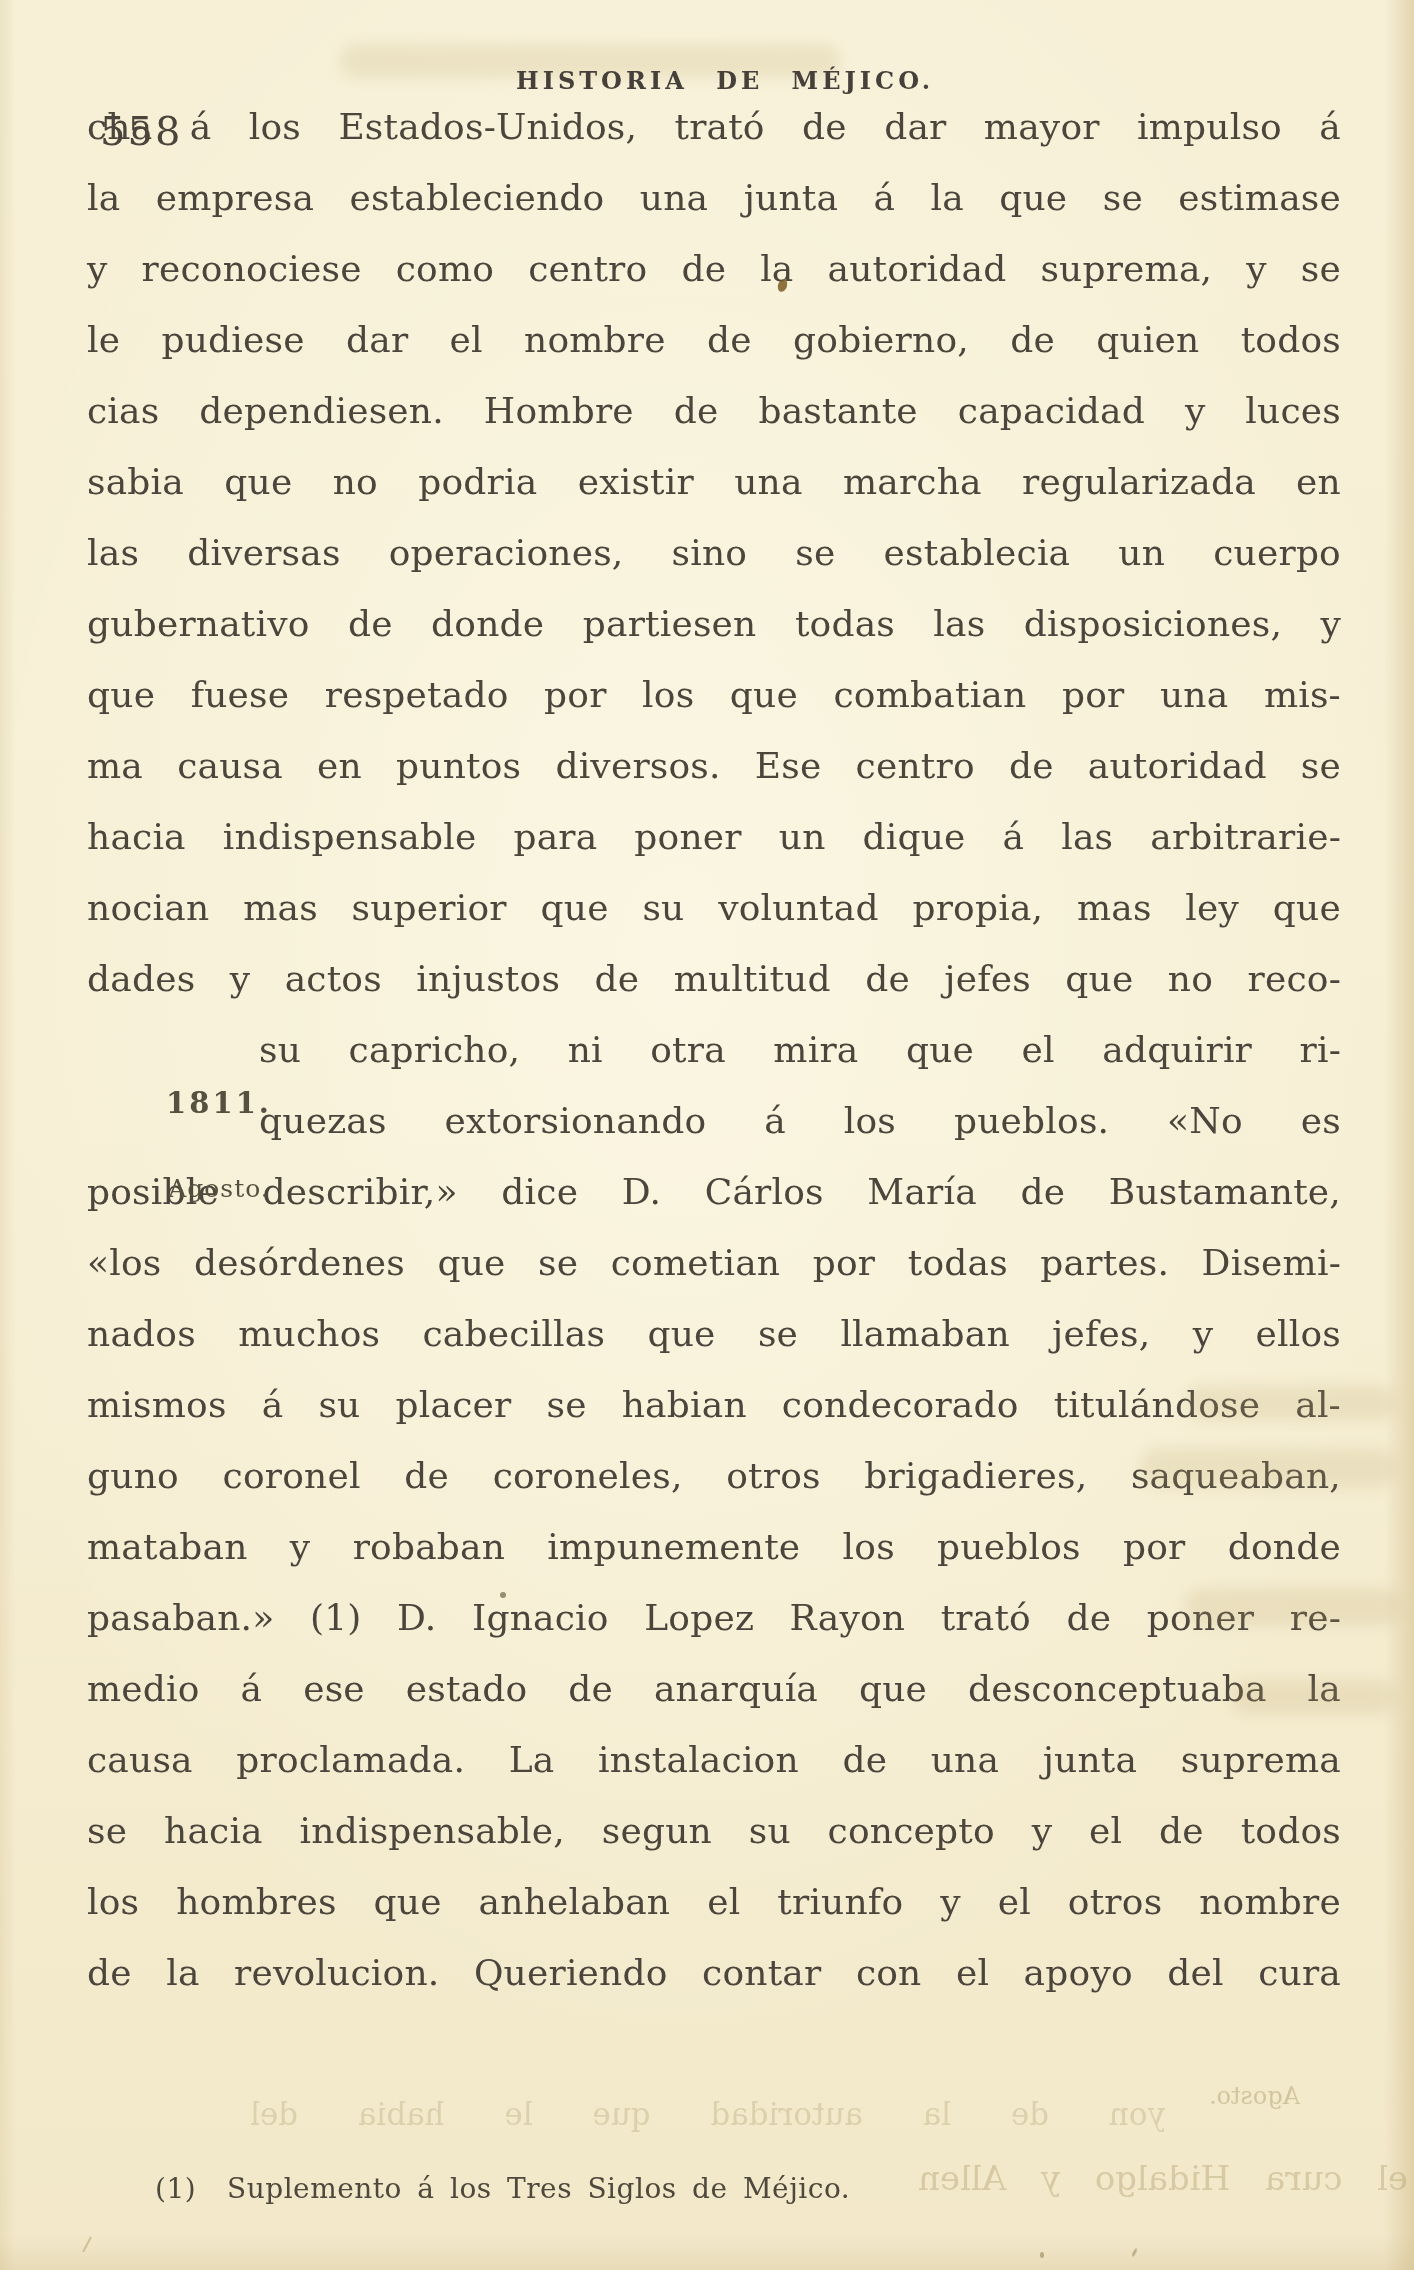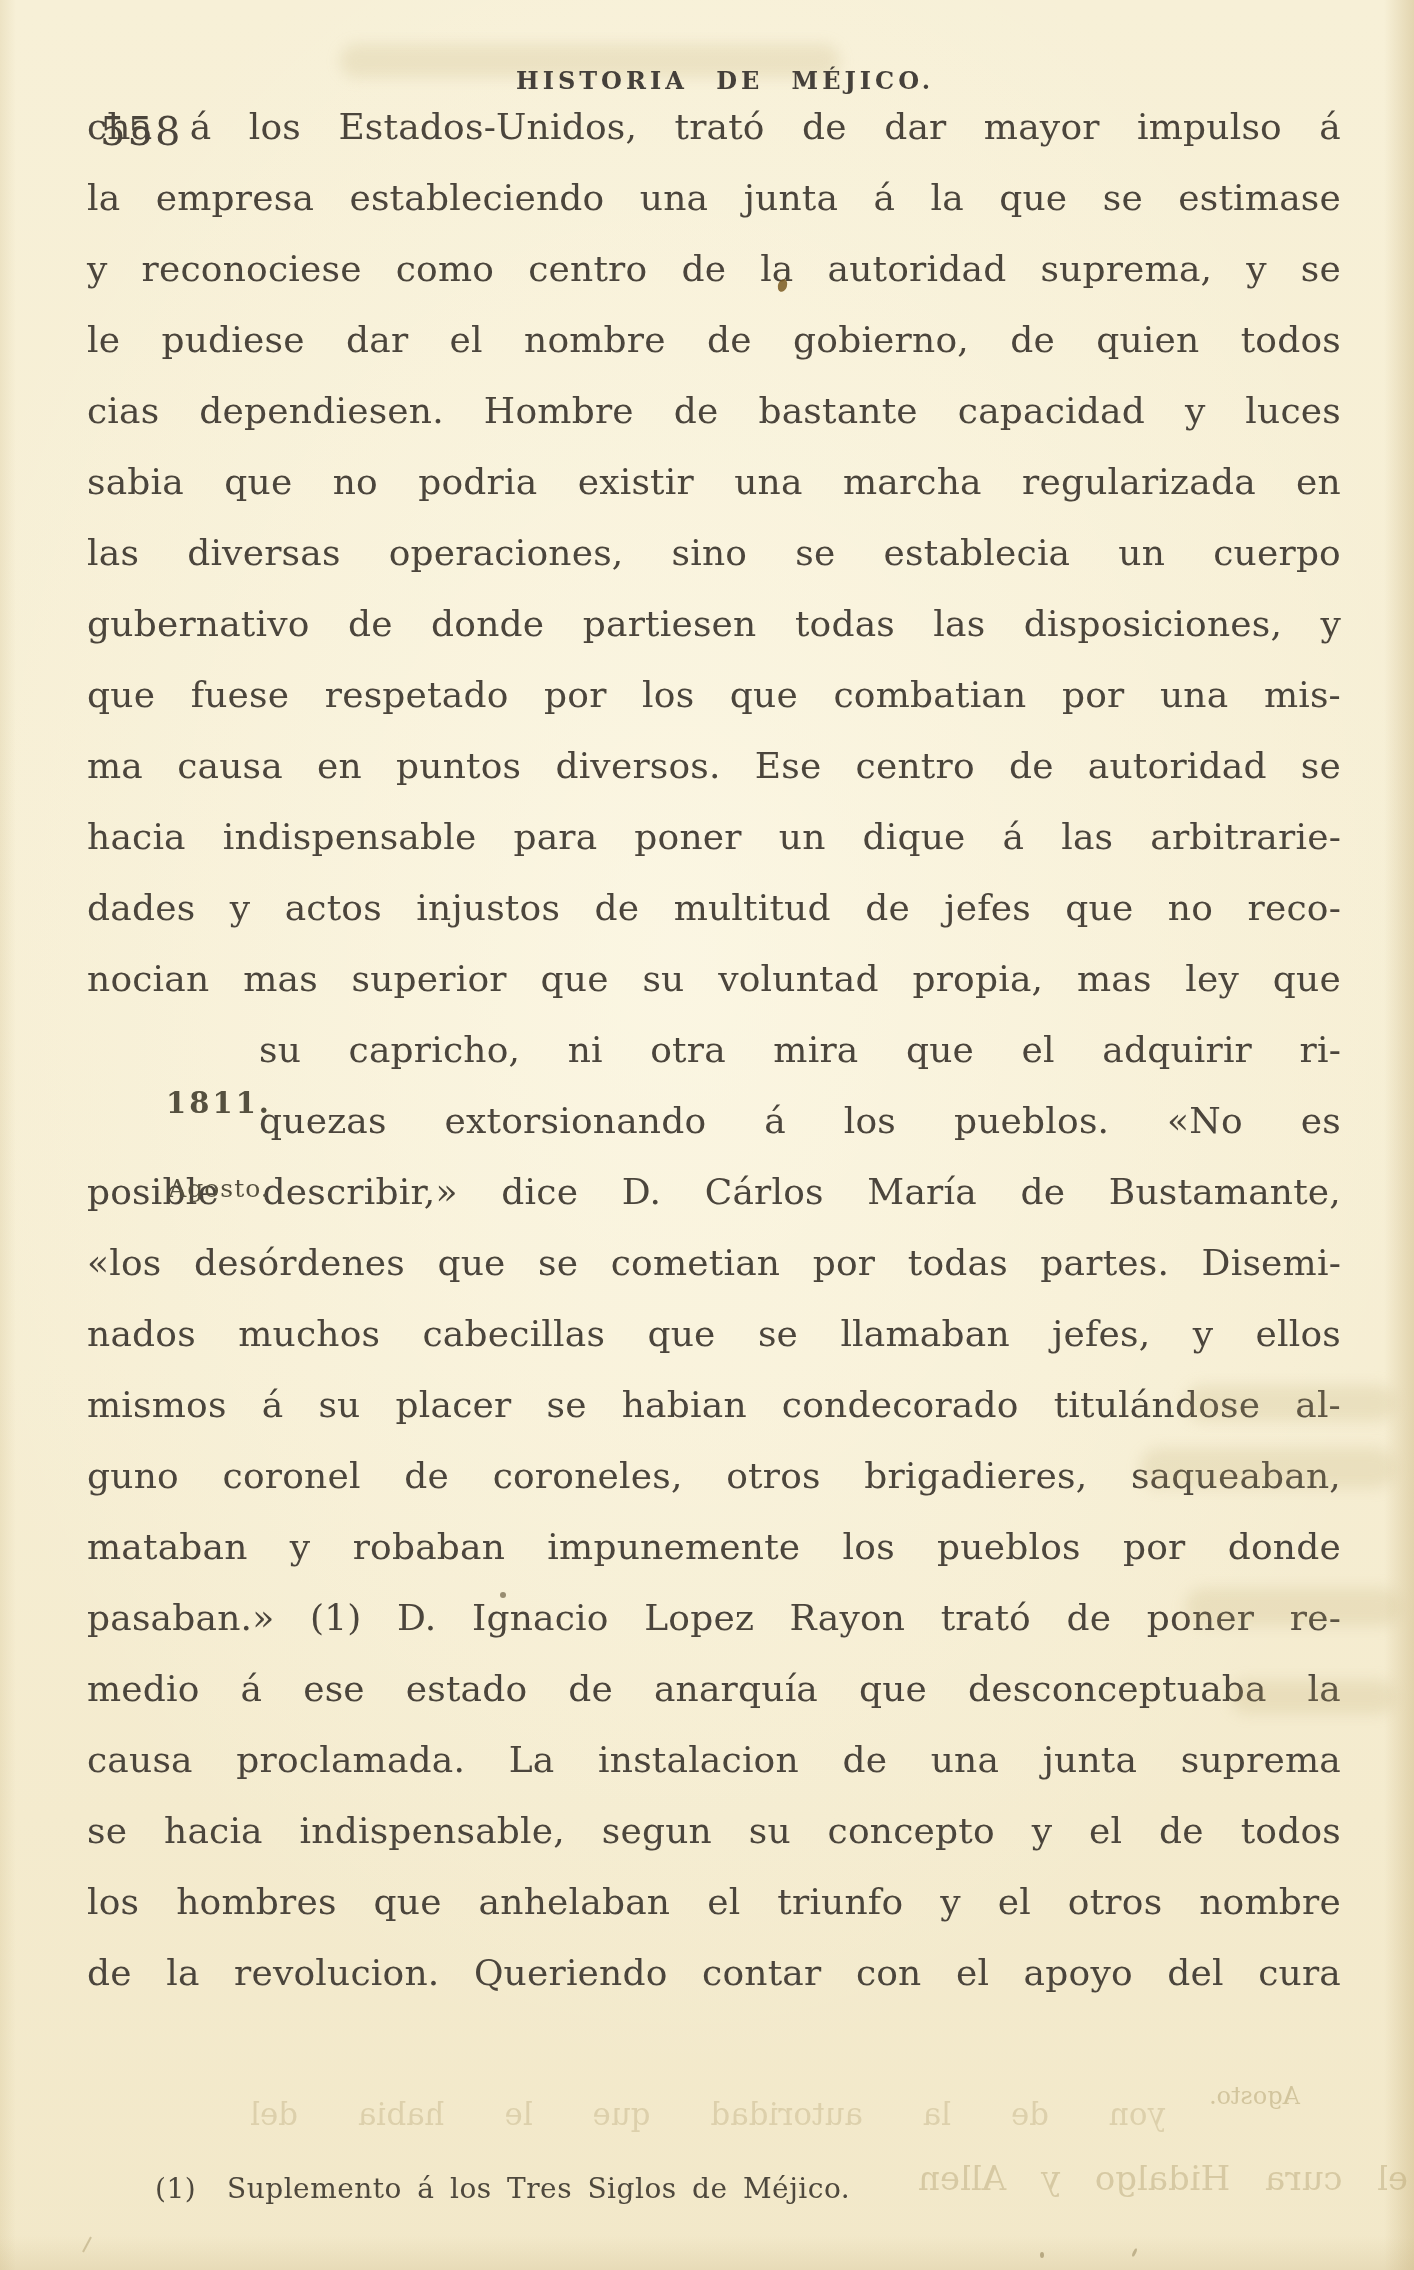--- a/index.html
+++ b/index.html
@@ -145,22 +145,22 @@
     <div class="line">la empresa estableciendo una junta á la que se estimase</div>
     <div class="line">y reconociese como centro de la autoridad suprema, y se</div>
     <div class="line">le pudiese dar el nombre de gobierno, de quien todos</div>
     <div class="line">cias dependiesen. Hombre de bastante capacidad y luces</div>
     <div class="line">sabia que no podria existir una marcha regularizada en</div>
     <div class="line">las diversas operaciones, sino se establecia un cuerpo</div>
     <div class="line">gubernativo de donde partiesen todas las disposiciones, y</div>
     <div class="line">que fuese respetado por los que combatian por una mis-</div>
     <div class="line">ma causa en puntos diversos. Ese centro de autoridad se</div>
     <div class="line">hacia indispensable para poner un dique á las arbitrarie-</div>
+    <div class="line">nocian mas superior que su voluntad propia, mas ley que</div>
     <div class="line">dades y actos injustos de multitud de jefes que no reco-</div>
-    <div class="line">nocian mas superior que su voluntad propia, mas ley que</div>
 
     <div class="indent-wrap">
       <div class="margin-note">
         <div class="year">1811.</div>
         <div class="month">Agosto.</div>
       </div>
       <div class="line">su capricho, ni otra mira que el adquirir ri-</div>
       <div class="line">quezas extorsionando á los pueblos. «No es</div>
     </div>
 

